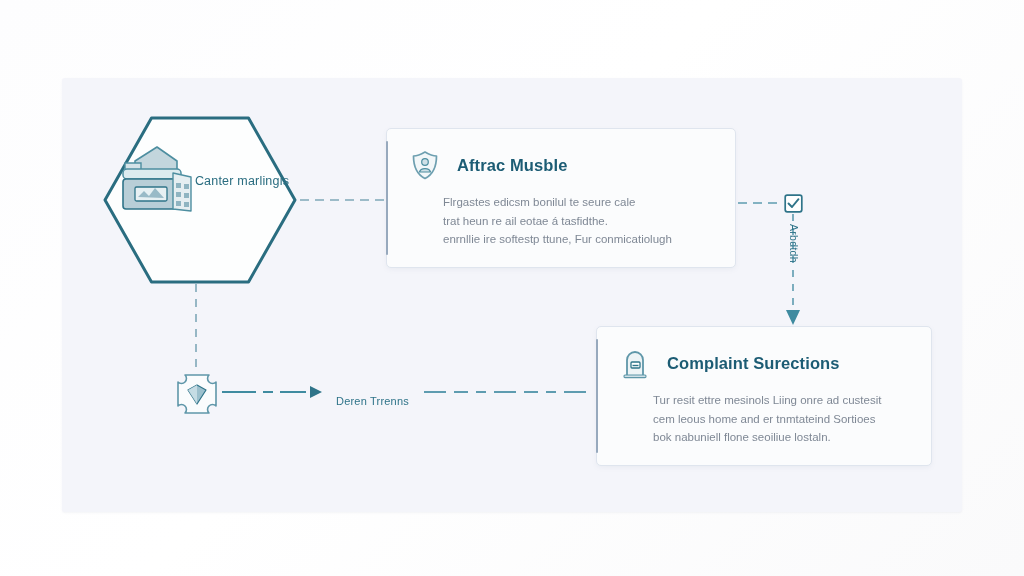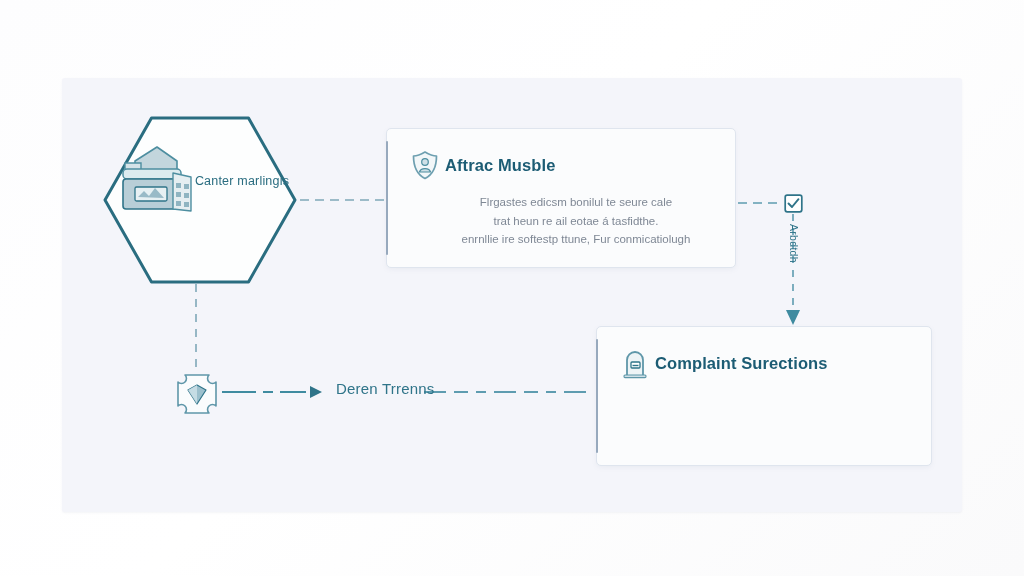--- a/index.html
+++ b/index.html
@@ -94,61 +94,61 @@
     left: -1px;
     top: 12px;
     bottom: 12px;
     width: 2px;
     background: #97a9bd;
     border-radius: 2px;
   }
   .card-head {
     display: flex;
     align-items: center;
-    gap: 4px;
+    gap: 16px;
     padding: 20px 22px 0 22px;
   }
   .card-ico {
     width: 32px;
     height: 32px;
     flex: 0 0 32px;
   }
   .card-title {
     font-size: 16.5px;
     font-weight: bold;
     color: #1c5c74;
     letter-spacing: .1px;
   }
   .card-body {
     padding: 12px 26px 18px 56px;
     font-size: 11.5px;
     line-height: 1.62;
     color: #7f8895;
     filter: blur(0.32px);
   }
-  .card-body div { white-space: nowrap; text-align: center; }
+  .card-body div { white-space: nowrap; }
 
   #card-one   { left: 386px; top: 128px; width: 350px; height: 140px; }
   #card-two   { left: 596px; top: 326px; width: 336px; height: 140px; }
 
   
   #badge-node {
     position: absolute;
     left: 175px;
     top: 372px;
     width: 44px;
     height: 44px;
   }
 
   
   #flow-label {
     position: absolute;
     left: 336px;
-    top: 380px;
-    font-size: 15px;
+    top: 395px;
+    font-size: 11px;
     color: #2f7489;
     letter-spacing: .2px;
     filter: blur(0.3px);
   }
 
   
   #check-node {
     position: absolute;
     left: 784px;
     top: 194px;
@@ -246,20 +246,25 @@
     <div class="card-accent"></div>
     <div class="card-head">
       <svg class="card-ico" viewBox="0 0 32 32">
         <path d="M8 29 L8 13 A8 8 0 0 1 24 13 L24 29" fill="#eef4f6" stroke="#5f97a9" stroke-width="1.8" stroke-linejoin="round"></path>
         <rect x="5" y="28" width="22" height="2.6" rx="1" fill="#cfe0e7" stroke="#5f97a9" stroke-width="1.1"></rect>
         <rect x="12" y="15" width="9" height="6" rx="1" fill="#ffffff" stroke="#2f7489" stroke-width="1.3"></rect>
         <line x1="13.5" y1="18.5" x2="19.5" y2="18.5" stroke="#2f7489" stroke-width="1.4"></line>
       </svg>
       <div class="card-title">Complaint Surections</div>
     </div>
+    <div class="card-body">
+      <div>Tur resit ettre mesinols Liing onre ad custesit</div>
+      <div>cem leous home and er tnmtateind Sortioes</div>
+      <div>bok nabuniell flone seoiliue lostaln.</div>
+    </div>
   </div>
 
   <div id="badge-node">
     <svg width="44" height="44" viewBox="0 0 44 44">
       <path d="M10 3 H34 A3 3 0 0 0 41 10 V34 A3 3 0 0 0 34 41 H10 A3 3 0 0 0 3 34 V10 A3 3 0 0 0 10 3 Z" fill="#fafcfd" stroke="#5f97a9" stroke-width="1.6" stroke-linejoin="round"></path>
       <path d="M22 13 L31 18 L22 32 L13 18 Z" fill="#9cc0cd" stroke="#2f7489" stroke-width="1.2" stroke-linejoin="round"></path>
       <path d="M22 13 L22 32 L13 18 Z" fill="#cde0e7" opacity=".85"></path>
     </svg>
   </div>
 

